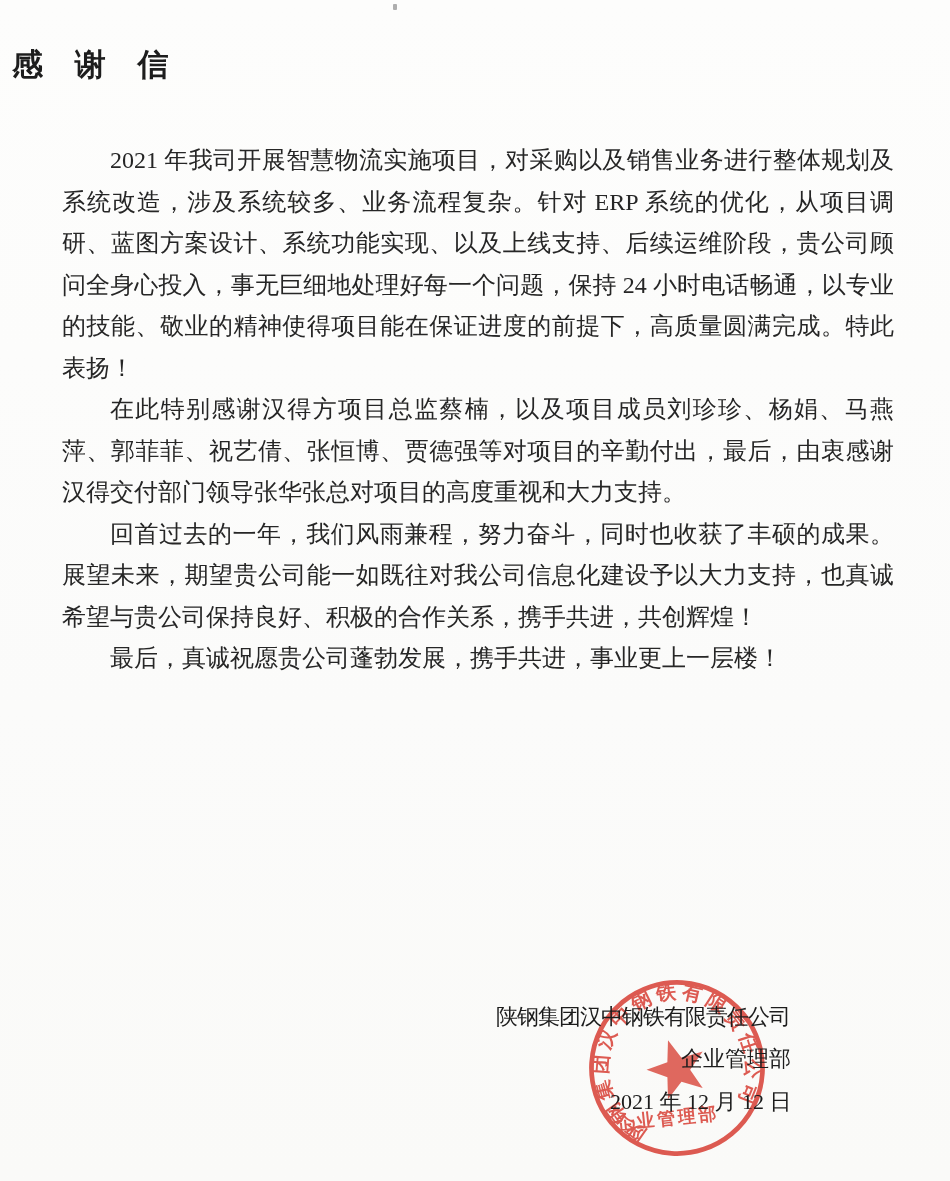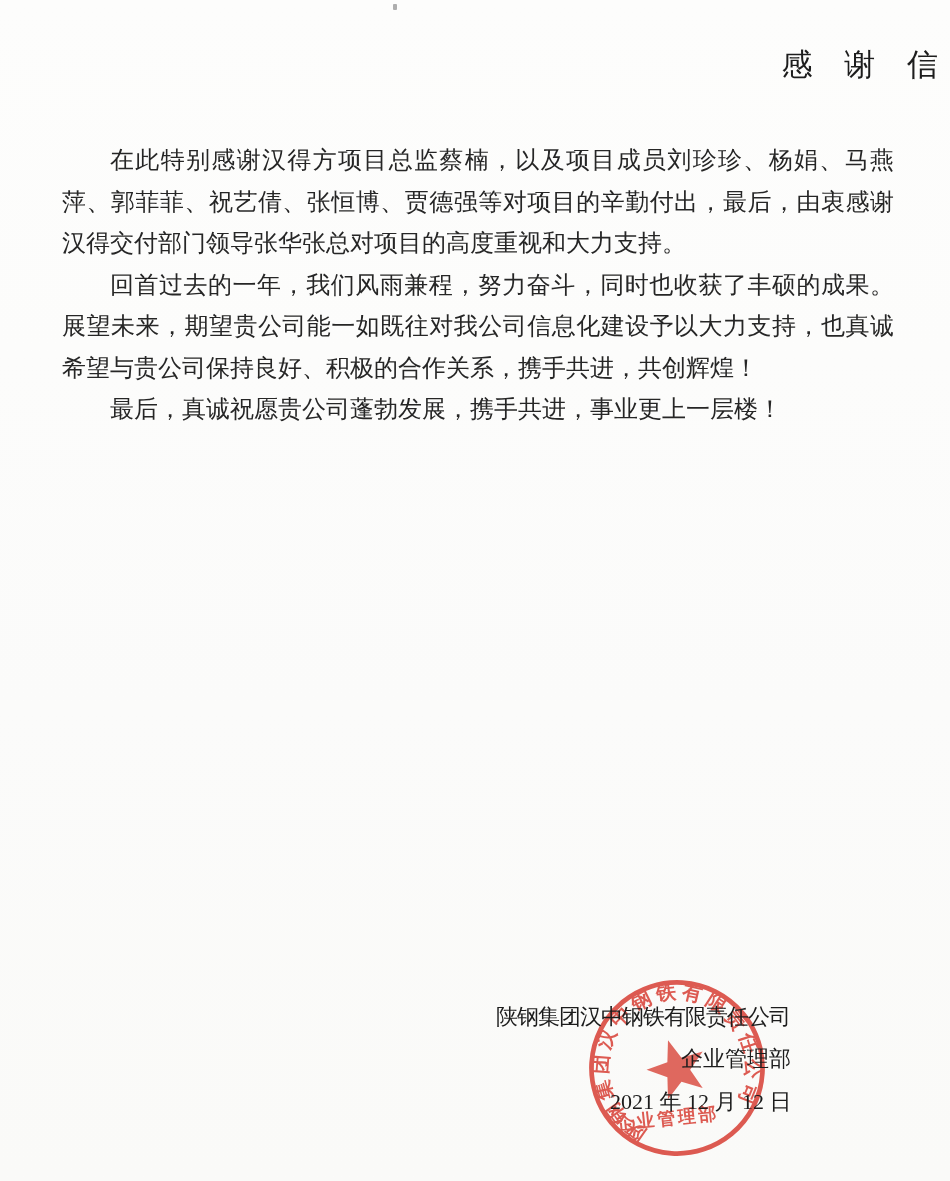--- a/index.html
+++ b/index.html
@@ -11,22 +11,22 @@
     font-family:"Liberation Serif","DejaVu Serif",serif;
     color:#242424;
     overflow:hidden;
   }
   .scan-speck {
     position:absolute; left:393px; top:4px;
     width:4px; height:6px; background:#9a9a9a; border-radius:1px; opacity:.8;
   }
   .letter-title {
     position:absolute; top:44px; left:0; right:0;
-    text-align:right;
-    font-size:31px; font-weight:400; letter-spacing:12px;
+    text-align:left;
+    font-size:31px; font-weight:700; letter-spacing:12px;
     color:#1d1d1d;
     text-indent:12px; 
   }
   .letter-body {
     position:absolute; left:62px; right:56px; top:140px;
     font-size:24px; line-height:41.5px;
     text-align:justify;
     color:#262626;
   }
   .salutation { margin:0; text-indent:0.9em; }
@@ -49,20 +49,21 @@
 <body>
 
 <div class="page">
 
   <div class="scan-speck"></div>
 
   <div class="letter-title">感 谢 信</div>
 
   <div class="letter-body">
     <div>
+        <p class="para">2021 年我司开展智慧物流实施项目，对采购以及销售业务进行整体规划及系统改造，涉及系统较多、业务流程复杂。针对 ERP 系统的优化，从项目调研、蓝图方案设计、系统功能实现、以及上线支持、后续运维阶段，贵公司顾问全身心投入，事无巨细地处理好每一个问题，保持 24 小时电话畅通，以专业的技能、敬业的精神使得项目能在保证进度的前提下，高质量圆满完成。特此表扬！</p>
         <p class="para">在此特别感谢汉得方项目总监蔡楠，以及项目成员刘珍珍、杨娟、马燕萍、郭菲菲、祝艺倩、张恒博、贾德强等对项目的辛勤付出，最后，由衷感谢汉得交付部门领导张华张总对项目的高度重视和大力支持。</p>
         <p class="para">回首过去的一年，我们风雨兼程，努力奋斗，同时也收获了丰硕的成果。展望未来，期望贵公司能一如既往对我公司信息化建设予以大力支持，也真诚希望与贵公司保持良好、积极的合作关系，携手共进，共创辉煌！</p>
         <p class="para">最后，真诚祝愿贵公司蓬勃发展，携手共进，事业更上一层楼！</p>
       </div>
   </div>
 
   <div class="signature sig-company">陕钢集团汉中钢铁有限责任公司</div>
   <div class="signature sig-dept">企业管理部</div>
   <div class="signature sig-date">2021 年 12 月 12 日</div>
 

